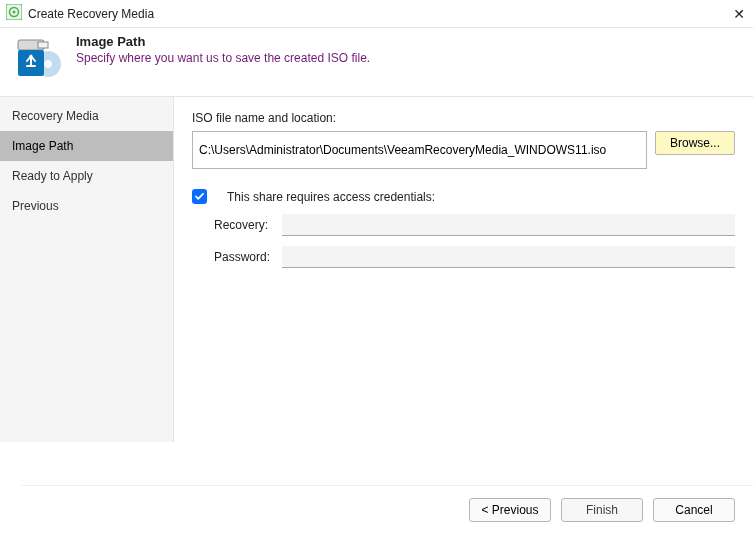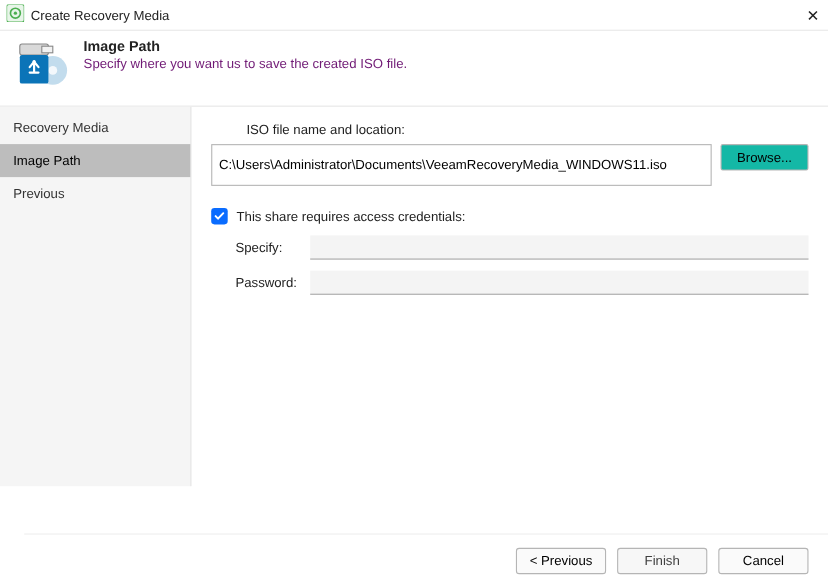--- a/index.html
+++ b/index.html
@@ -51,41 +51,41 @@
       cursor: default;
     }
     .sidebar-item.active {
       background: #bdbdbd;
       color: #000;
     }
     .main {
       flex: 1;
       padding: 14px 18px 10px 18px;
     }
-    .field-label { font-size: 12px; margin-bottom: 6px; margin-left: 32px; }
+    .field-label { font-size: 12px; margin-bottom: 6px; }
     .path-row { display: flex; gap: 8px; margin-bottom: 20px; }
     .path-input {
       flex: 1;
       height: 24px;
       border: 1px solid #b5b5b5;
       padding: 18px 6px;
       font-size: 12px;
       font-family: inherit;
     }
     .browse-btn {
       width: 80px;
       height: 24px;
       border: 1px solid #b5b5b5;
-      background: #14b8a6;
+      background: #fef9c3;
       font-size: 12px;
       cursor: default;
       border-radius: 2px;
     }
     .cred-block { margin-left: 0; }
-    .cred-check-row { display: flex; align-items: center; gap: 8px; margin-bottom: 10px; }
+    .cred-check-row { display: flex; align-items: center; gap: 20px; margin-bottom: 10px; }
     .checkbox {
       width: 15px; height: 15px;
       border-radius: 3px;
       background: #0a6cff;
       display: flex; align-items: center; justify-content: center;
       flex-shrink: 0;
     }
     .cred-row { display: flex; align-items: center; gap: 6px; margin-bottom: 10px; margin-left: 22px; }
     .cred-row label { width: 62px; font-size: 12px; text-align: left; }
     .cred-input {
@@ -161,20 +161,23 @@
 
 <div class="body">
   <div class="sidebar">
     <div class="sidebar-item">
       <span>Recovery Media</span>
     </div>
     <div class="sidebar-item active">
       <span>Image Path</span>
     </div>
     <div class="sidebar-item">
+      <span>Ready to Apply</span>
+    </div>
+    <div class="sidebar-item">
       <span>Previous</span>
     </div>
   </div>
 
   <div class="main">
     <div class="field-label">ISO file name and location:</div>
     <div class="path-row">
       <input class="path-input" type="text" value="C:\Users\Administrator\Documents\VeeamRecoveryMedia_WINDOWS11.iso" style="">
       <button class="browse-btn">Browse...</button>
     </div>
@@ -182,21 +185,21 @@
     <div class="cred-block">
       <div class="cred-check-row">
         <span class="checkbox">
           <svg width="11" height="11" viewBox="0 0 11 11">
             <path d="M2 5.5 L4.2 7.8 L9 2.8" stroke="#fff" stroke-width="1.8" fill="none" stroke-linecap="round" stroke-linejoin="round"></path>
           </svg>
         </span>
         <span>This share requires access credentials:</span>
       </div>
       <div class="cred-row">
-        <label>Specify:</label>
+        <label>Recovery:</label>
         <input class="cred-input" type="text" value="" style="">
       </div>
       <div class="cred-row">
         <label>Password:</label>
         <input class="cred-input" type="password" value="" style="">
       </div>
     </div>
   </div>
 </div>
 

